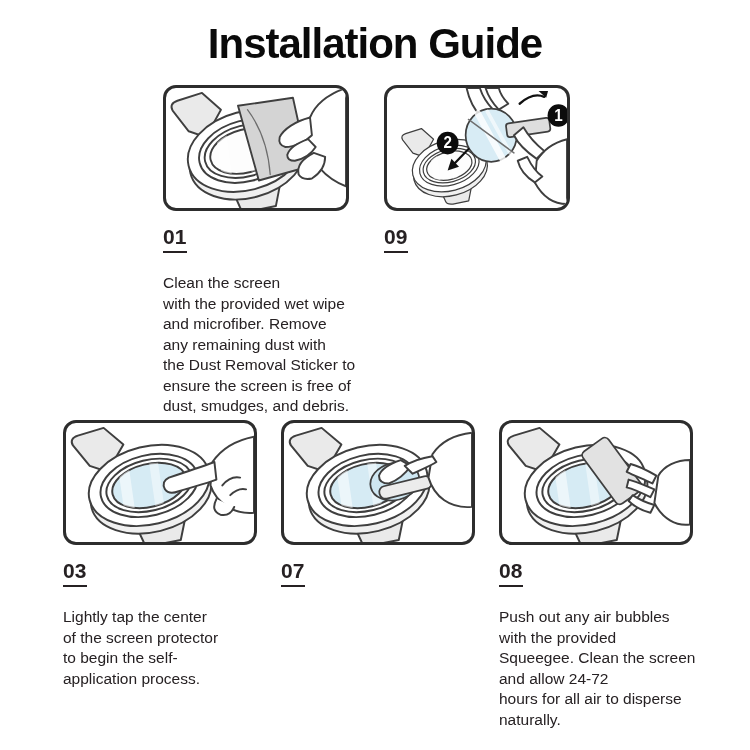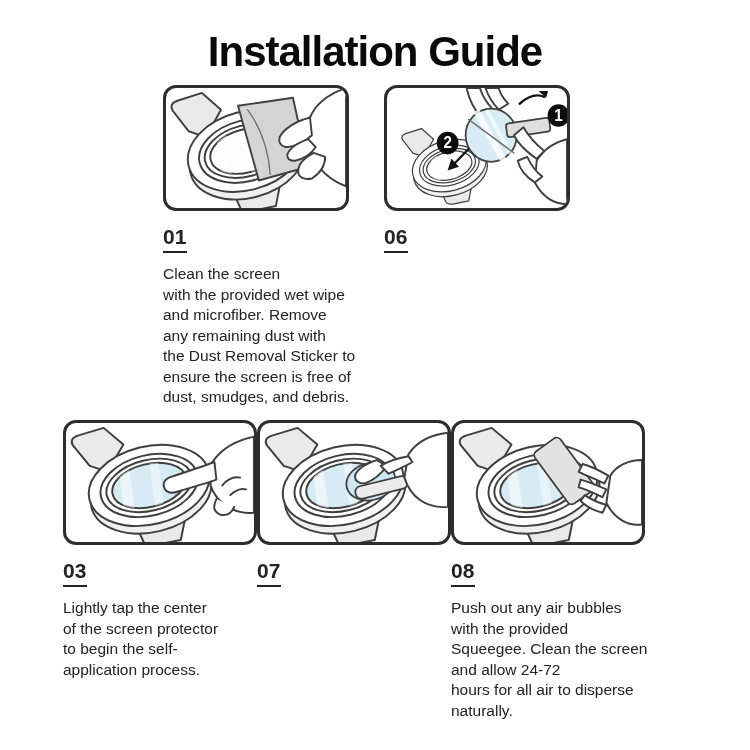--- a/index.html
+++ b/index.html
@@ -1,34 +1,34 @@
 <!DOCTYPE html>
 <html style="--text-dark: #262123; --panel-border: #2d2d2d; --line: #3f3f3f; --cloth-gray: #d4d4d4; --case-gray: #efefef; --film-blue: #d6ebf4; --badge-black: #0c0c0c;"><head>
 <meta charset="utf-8">
 <style>
   html,body{margin:0;padding:0;background:#ffffff;}
   body{width:750px;height:750px;font-family:"Liberation Sans",sans-serif;}
   .page{position:relative;width:750px;height:750px;background:#fff;overflow:hidden;}
-  .title{position:absolute;top:20px;left:0;right:0;margin:8px;text-align:center;
+  .title{position:absolute;top:20px;left:0;right:0;margin:0;text-align:center;
          font-size:42px;font-weight:bold;letter-spacing:-1px;color:#0a0a0a;}
   .row{position:absolute;display:flex;}
   .row1{top:85px;left:163px;gap:35px;}
-  .row2{top:420px;left:63px;}
+  .row2{top:420px;left:63px;gap:24px;}
   .step{display:block;}
   .row1 .step{width:186px;}
   .row2 .step{width:194px;}
   .panel{box-sizing:border-box;width:100%;border:3px solid var(--panel-border,#2d2d2d);
          border-radius:13px;background:#fff;overflow:hidden;}
   .row1 .panel{height:126px;}
   .row2 .panel{height:125px;}
   .panel svg{display:block;width:100%;height:100%;}
   .num{display:inline-block;margin-top:15px;font-size:21px;font-weight:bold;
        color:var(--text-dark,#262123);border-bottom:2.5px solid var(--text-dark,#262123);
        padding:0 1px 4px 0;line-height:1;}
-  .desc{margin-top:11px;width:208px;font-size:15.5px;line-height:20.5px;
+  .desc{margin-top:20px;width:208px;font-size:15.5px;line-height:20.5px;
         color:var(--text-dark,#262123);white-space:pre-line;}
   .lineart{stroke:var(--line,#3f3f3f);stroke-width:2;stroke-linejoin:round;stroke-linecap:round;}
 </style>
 </head>
 <body>
 
 <div class="page">
 
   <h1 class="title">Installation Guide</h1>
 
@@ -106,21 +106,21 @@
           <g>
             <circle cx="181" cy="28" r="11.5" fill="#0c0c0c"></circle>
             <text x="181" y="33.5" text-anchor="middle" font-size="16" font-weight="bold" fill="#ffffff">1</text>
           </g>
           <g>
             <circle cx="64" cy="56" r="11.5" fill="#0c0c0c"></circle>
             <text x="64" y="61.5" text-anchor="middle" font-size="16" font-weight="bold" fill="#ffffff">2</text>
           </g>
         </svg>
       </div>
-      <div class="num">06</div>
+      <div class="num">09</div>
     </div>
   </div>
 
   <div class="row row2">
 
     <div class="step">
       <div class="panel">
         <svg viewBox="0 0 190 122" preserveAspectRatio="none">
           <use href="#watch" style="--screen-fill:#d6ebf4"></use>
           <g class="lineart">

